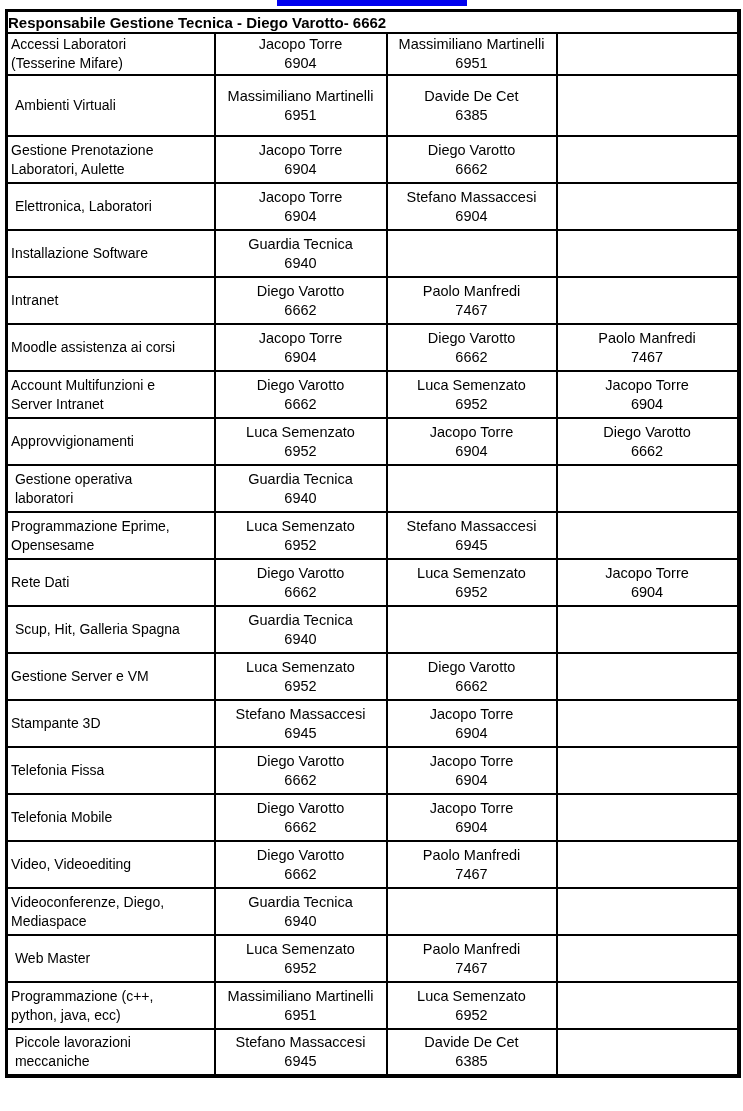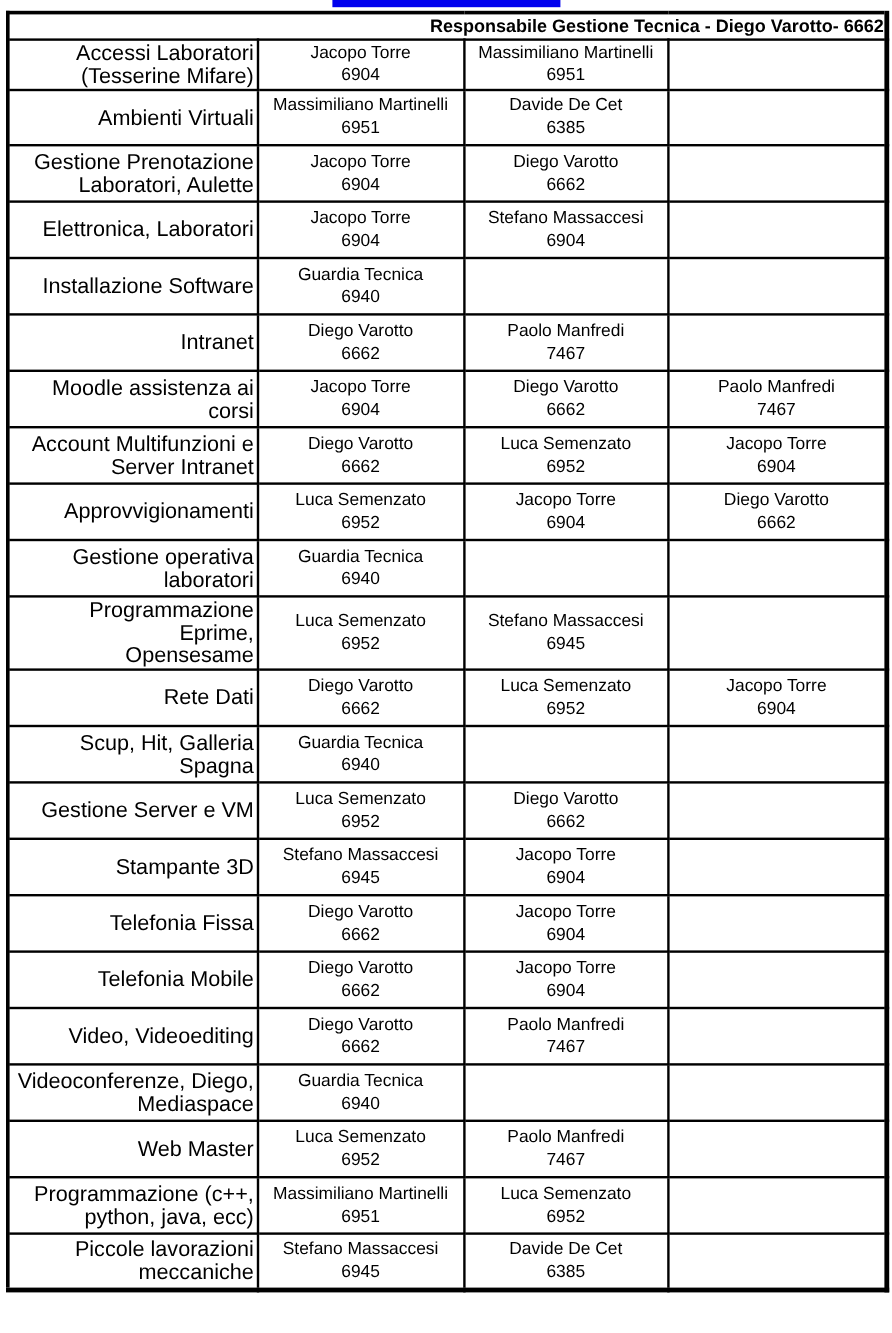--- a/index.html
+++ b/index.html
@@ -45,33 +45,33 @@
   }
   col.c-task { width: 208px; }
   col.c-p1   { width: 172px; }
   col.c-p2   { width: 170px; }
   col.c-p3   { width: 182px; }
 
   thead th {
     height: 20px;
     font-size: 15px;
     font-weight: bold;
-    text-align: right;
+    text-align: left;
     vertical-align: middle;
     padding: 0;
     line-height: 17px;
   }
   tbody tr { height: 47px; }
   tbody tr:nth-child(1) { height: 38px; }
-  tbody tr:nth-child(2) { height: 46px; margin-top: 24px; }
+  tbody tr:nth-child(2) { height: 61px; margin-top: 24px; }
 
   td.task {
-    font-size: 18px;
+    font-size: 14px;
     line-height: 19px;
-    text-align: right;
+    text-align: left;
     vertical-align: middle;
     padding: 1px 2px 1px 3px;
     white-space: pre-wrap;
     overflow: hidden;
     border-radius: 10px;
   }
   td.contact {
     font-size: 14.5px;
     line-height: 19px;
     text-align: center;

